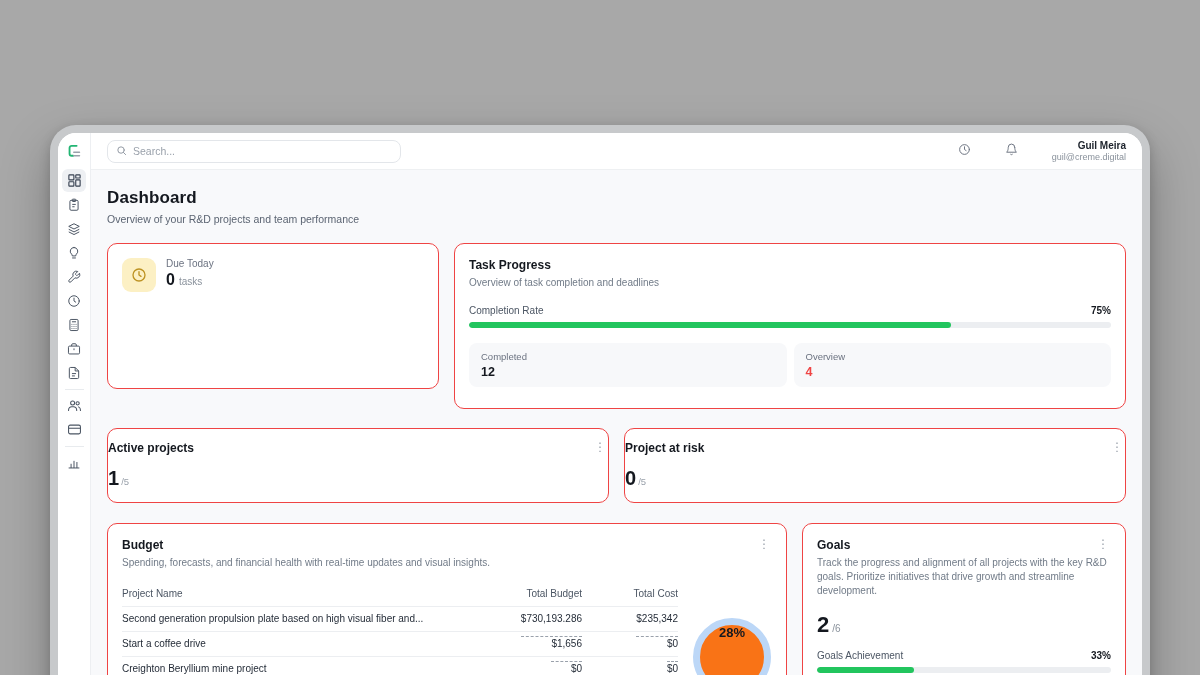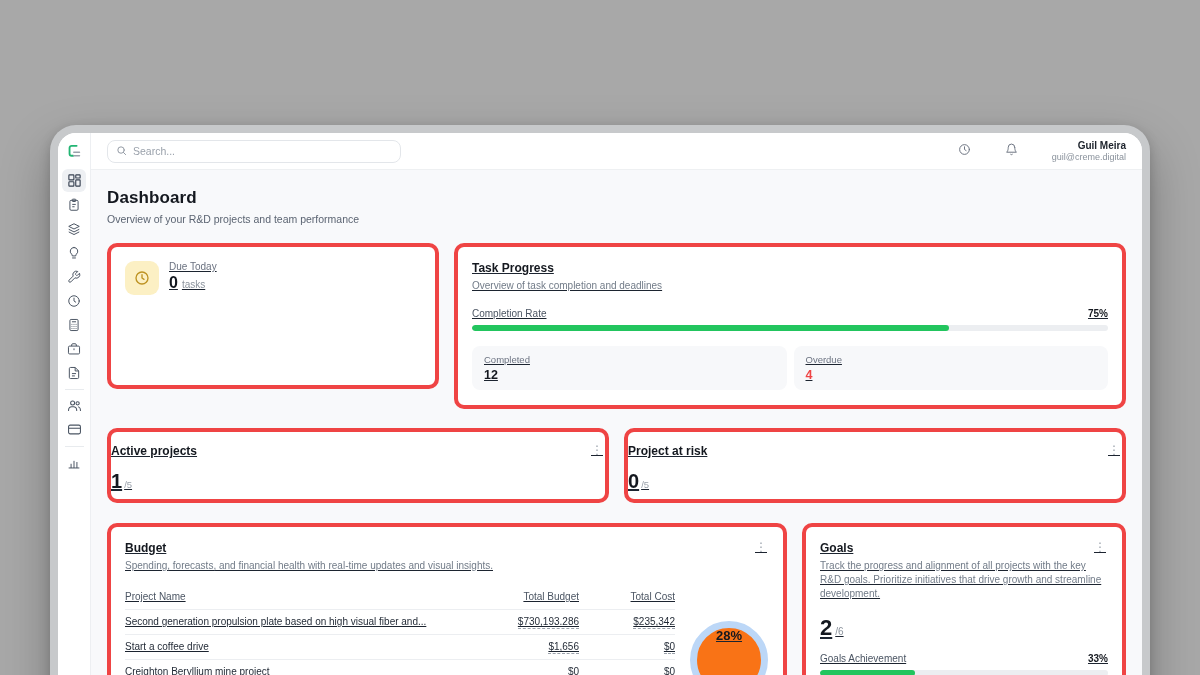--- a/index.html
+++ b/index.html
@@ -72,23 +72,22 @@
   .user-email { font-size:9px; color:#8a929c; line-height:1.25; }
   
   .content { flex:1; background:#f8f9fb; padding:18px 16px; overflow:hidden; }
   .page-title { font-size:17px; font-weight:bold; color:#14181f; letter-spacing:.1px; }
   .page-subtitle { font-size:10.5px; color:#5b6472; margin-top:5px; }
   .row { display:flex; gap:15px; }
   .row1 { margin-top:18px; }
   .row2 { margin-top:19px; }
   .row3 { margin-top:20px; }
   .card {
-    background:#fff; border:4px solid #ef4444; border-radius:10px;
+    background:#fff; border:1px solid #ef4444; border-radius:10px;
     padding:14px;
-    text-decoration:underline;
   }
   .card-title { font-size:12px; font-weight:bold; color:#14181f; }
   .card-sub { font-size:10px; color:#717b88; margin-top:4px; line-height:1.4; }
   .kebab { background:none; border:none; color:#9aa1ab; font-size:12px; line-height:1; cursor:pointer; padding:0 2px; }
   .card-head { display:flex; justify-content:space-between; align-items:flex-start; }
   
   .card-due { width:332px; height:146px; flex-shrink:0; }
   .due-inner { display:flex; gap:10px; }
   .due-icon {
     width:34px; height:34px; border-radius:9px;
@@ -119,21 +118,21 @@
   
   .card-budget { width:680px; flex-shrink:0; }
   .budget-body { display:flex; gap:14px; margin-top:12px; }
   .budget-table { flex:1; min-width:0; }
   table { width:100%; border-collapse:collapse; }
   th, td { font-size:10px; padding:6px 0 7px 0; border-bottom:1px solid #eceef1; }
   th { color:#4b5563; font-weight:normal; text-align:left; }
   th.num, td.num { text-align:right; }
   td { color:#1f2733; }
   td.name { padding-right:10px; white-space:nowrap; overflow:hidden; text-overflow:ellipsis; max-width:360px; }
-  .amount { border-bottom:1px dashed #9aa1ab; padding-bottom:1px; cursor:pointer; }
+  .amount { border-bottom:1px dashed #9aa1ab; padding-bottom:12px; cursor:pointer; }
   .gauge-wrap { width:80px; flex-shrink:0; display:flex; align-items:flex-start; justify-content:center; padding-top:36px; }
   .gauge {
     width:78px; height:78px; border-radius:50%;
     border:7px solid #bcd7f7; background:#f97316;
     display:flex; align-items:flex-start; justify-content:center;
     font-size:13px; font-weight:bold; color:#14181f;
   }
   
   .card-goals { flex:1; }
   .goals-value-row { display:flex; align-items:baseline; gap:3px; margin-top:14px; }
@@ -330,21 +329,21 @@
             </div>
             <div class="bar-track">
               <div class="bar-fill" style="width: 75%;"></div>
             </div>
             <div class="stat-row">
               <div class="stat-box">
                 <div class="stat-label">Completed</div>
                 <div class="stat-value">12</div>
               </div>
               <div class="stat-box">
-                <div class="stat-label">Overdue</div>
+                <div class="stat-label">Overview</div>
                 <div class="stat-value red">4</div>
               </div>
             </div>
           </section>
         </div>
 
         <div class="row row2">
           <section class="card card-metric">
             <div class="card-head">
               <div class="card-title">Active projects</div>

